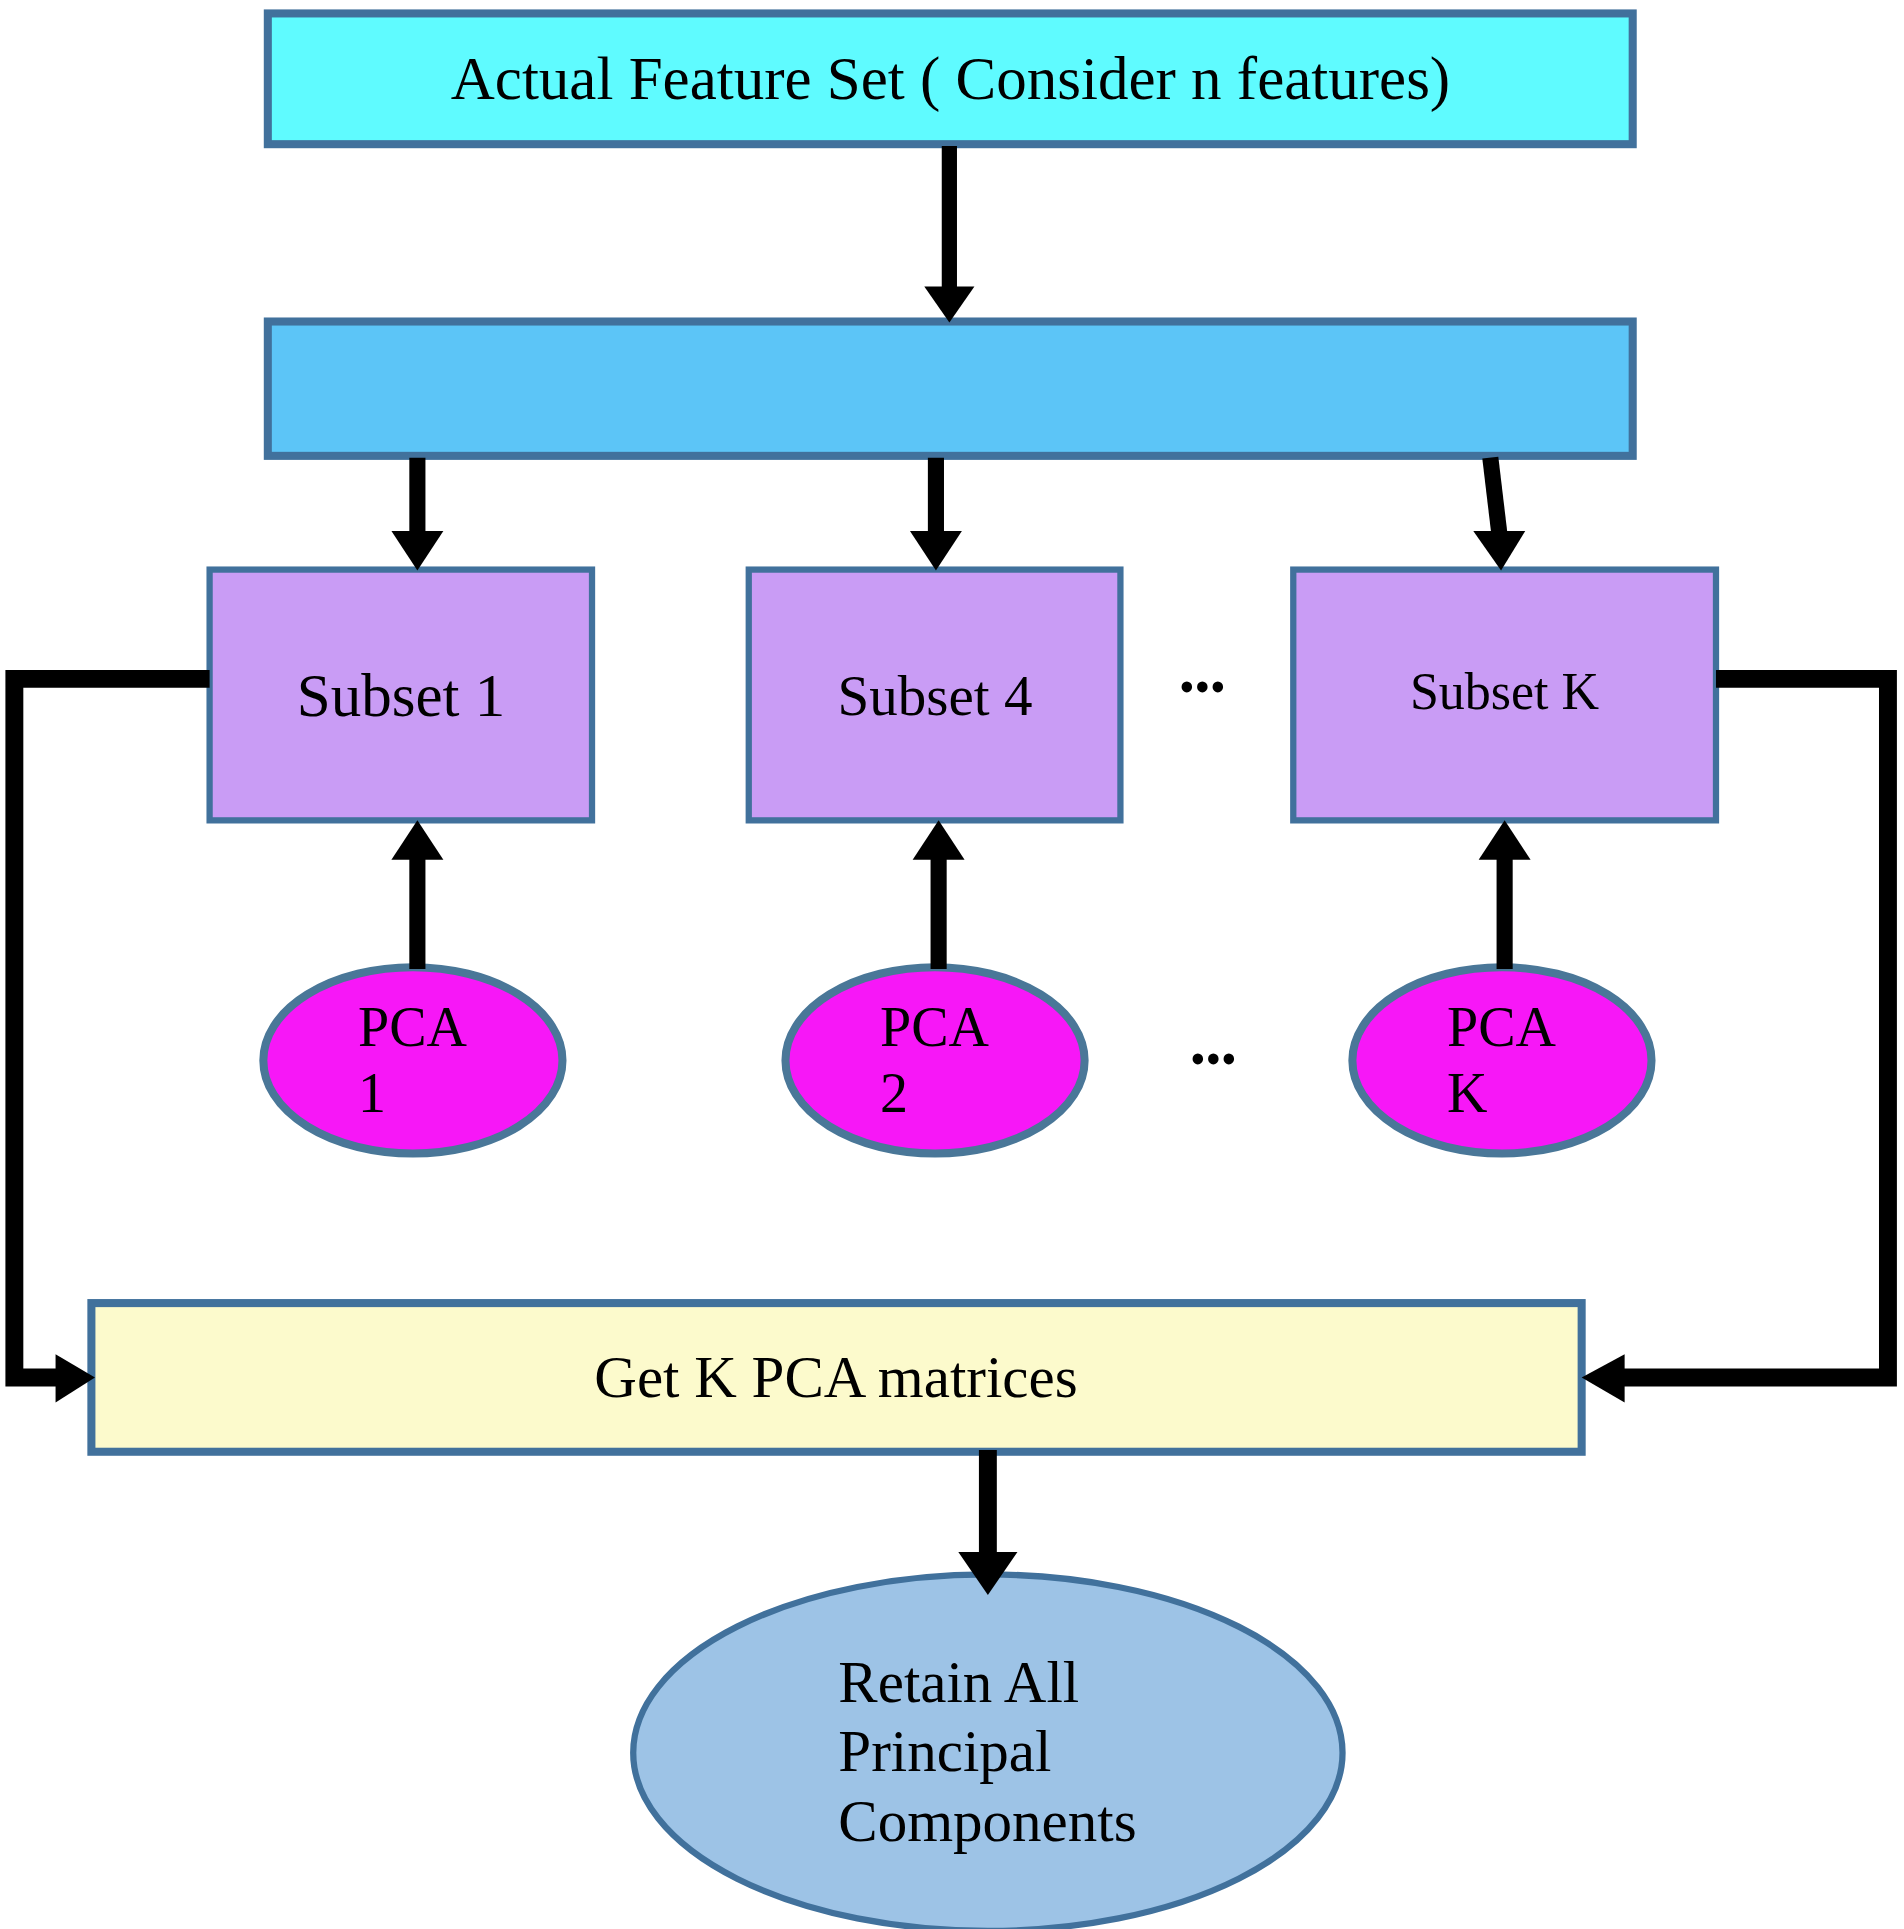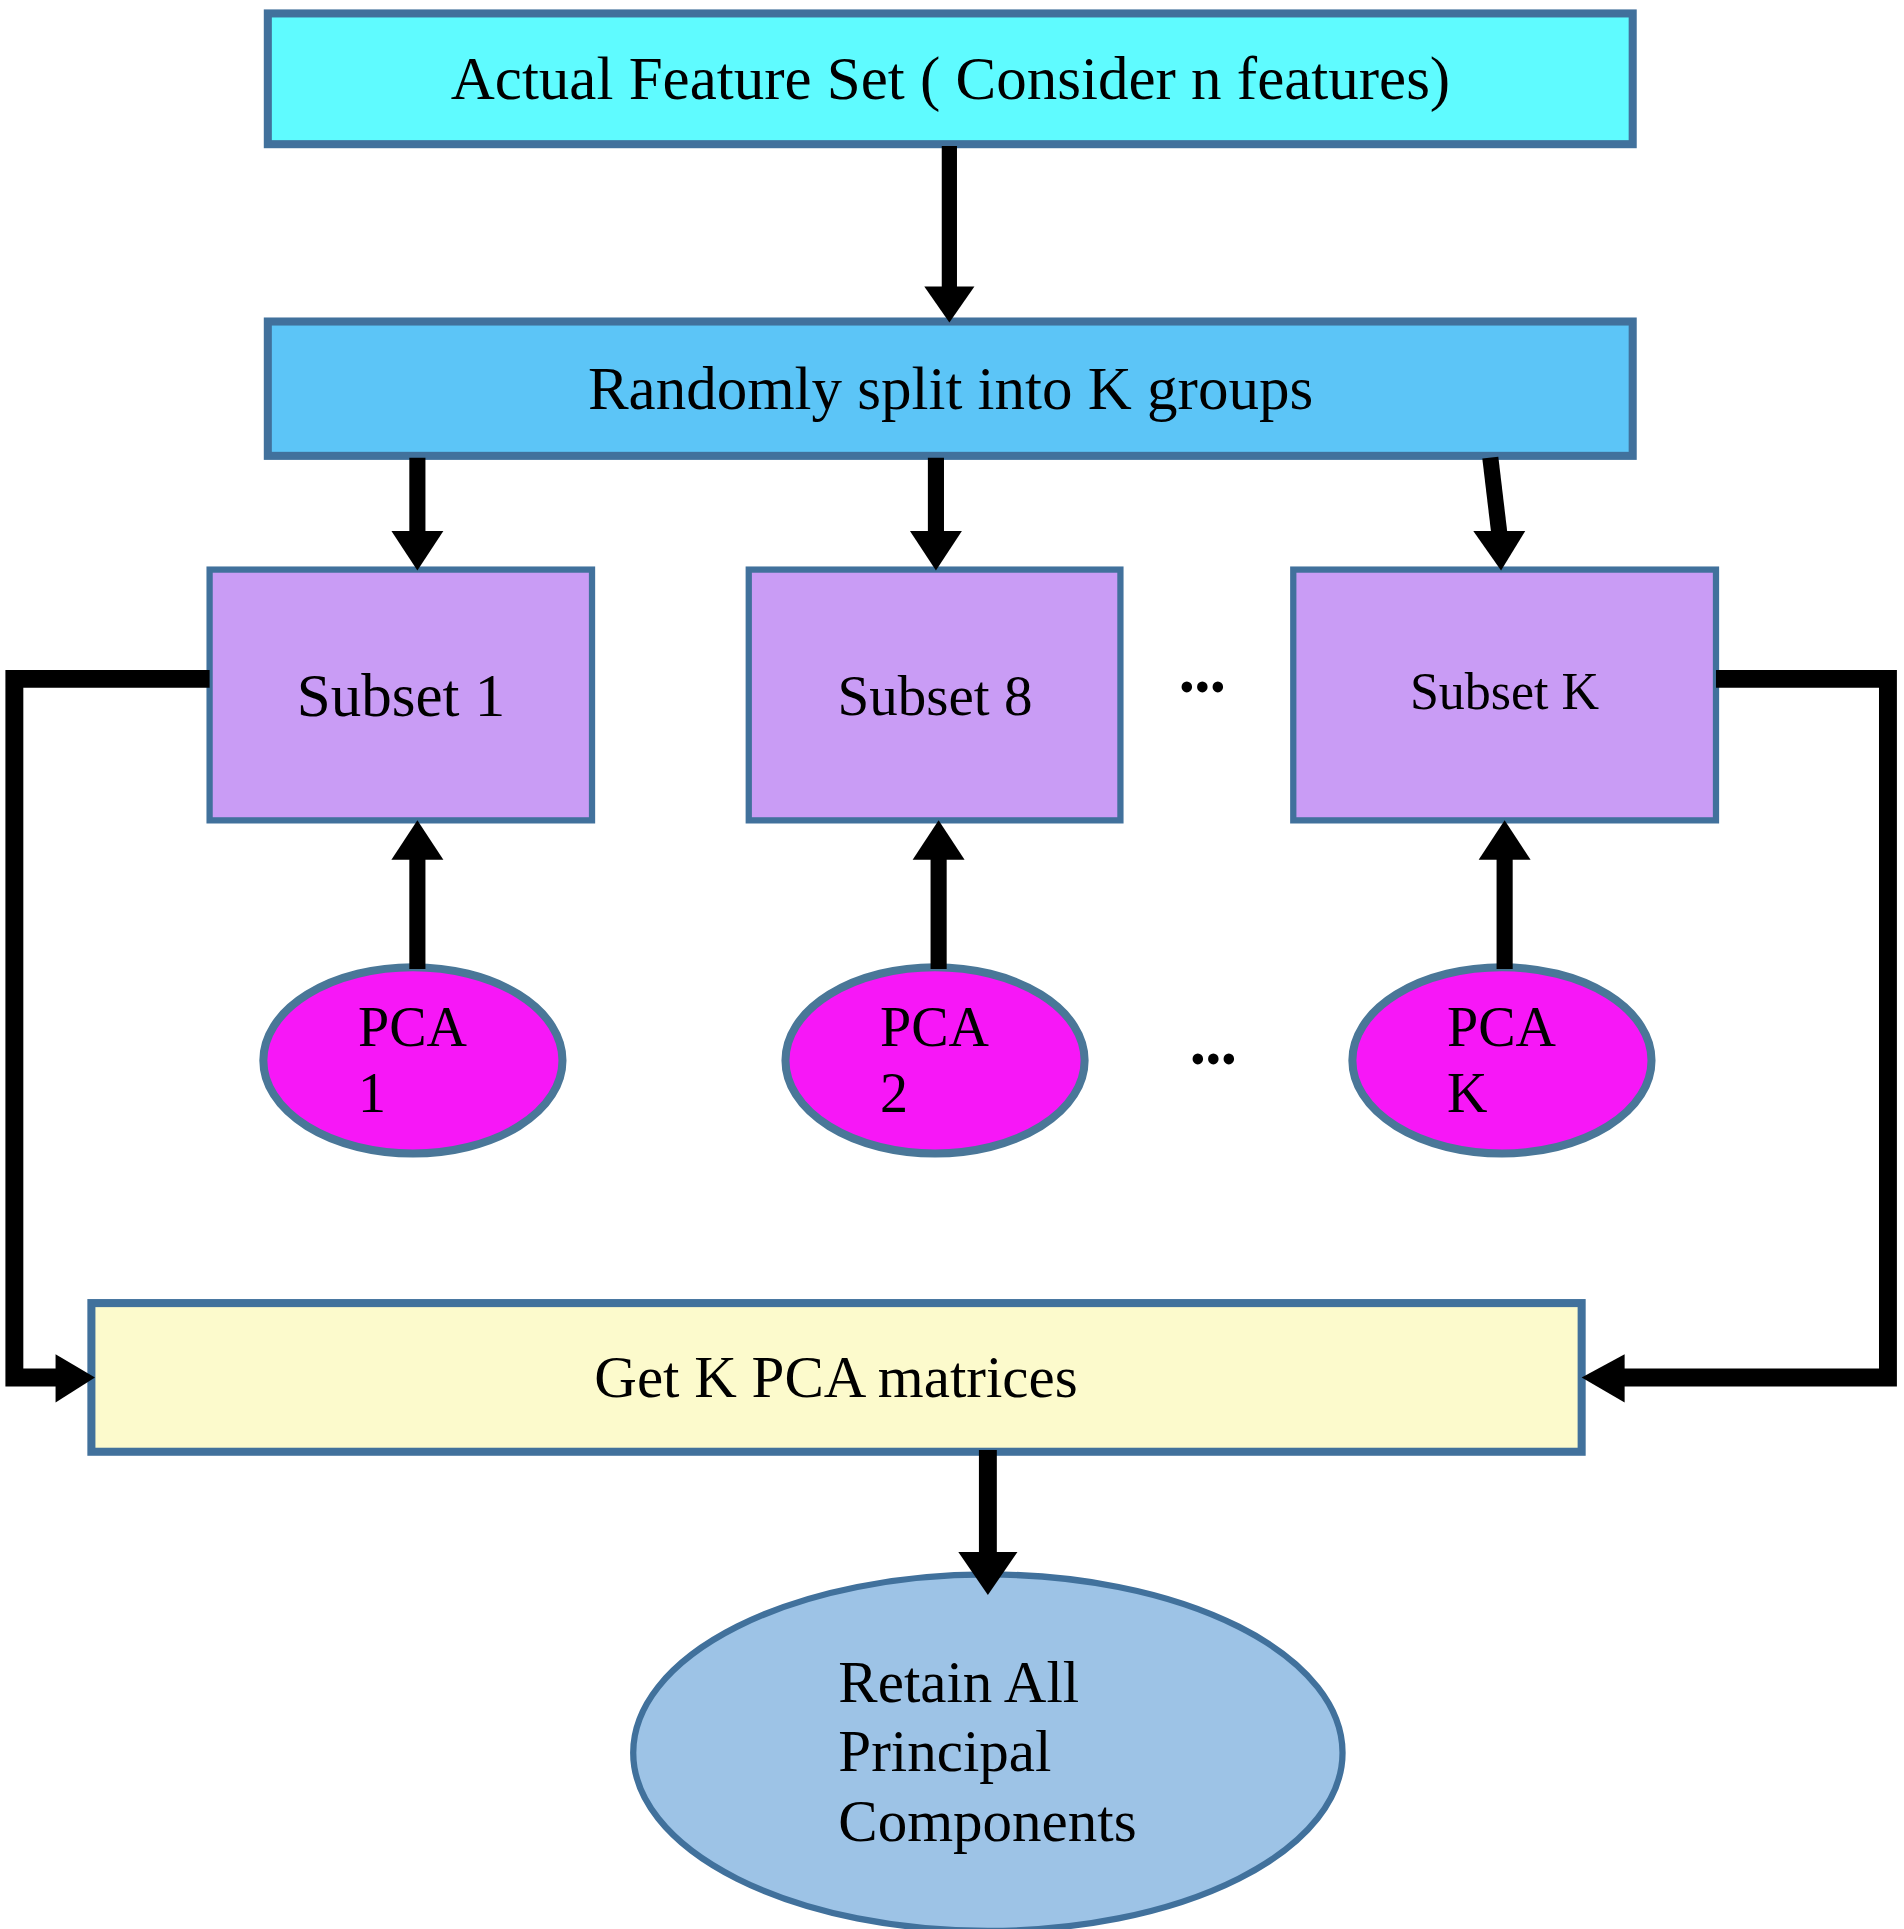--- a/index.html
+++ b/index.html
@@ -118,25 +118,24 @@
 
     <g>
       <line x1="1103" y1="1619" x2="1103" y2="1742" stroke="#000000" stroke-width="20"></line>
       <polygon points="1070,1733 1136,1733 1103,1781" fill="#000000"></polygon>
     </g>
 
   </svg>
 
   <div class="node-label" style="left:268px; top:13.4px; width:1365px; height:131px; font-size:61px;">Actual Feature Set ( Consider n features)</div>
 
-  <div class="node-label" style="left:268px; top:322px; width:1365px; height:134px; font-size:61px;">Randomly split into K groups</div>
 
   <div class="node-label" style="left:210px; top:570px; width:382px; height:251px; font-size:61px;">Subset 1</div>
 
-  <div class="node-label" style="left:749px; top:570px; width:372px; height:251px; font-size:57px;">Subset 8</div>
+  <div class="node-label" style="left:749px; top:570px; width:372px; height:251px; font-size:57px;">Subset 4</div>
 
   <div class="node-label" style="left:1293px; top:566px; width:423px; height:251px; font-size:52px;">Subset K</div>
 
   <div class="dots" style="left:1180px; top:665px; font-size:39px;">•••</div>
 
   <div class="node-label" style="left:263px; top:967px; width:299px; height:186px; font-size:56px;">PCA
 1</div>
 
   <div class="node-label" style="left:785px; top:967px; width:299px; height:186px; font-size:56px;">PCA
 2</div>

